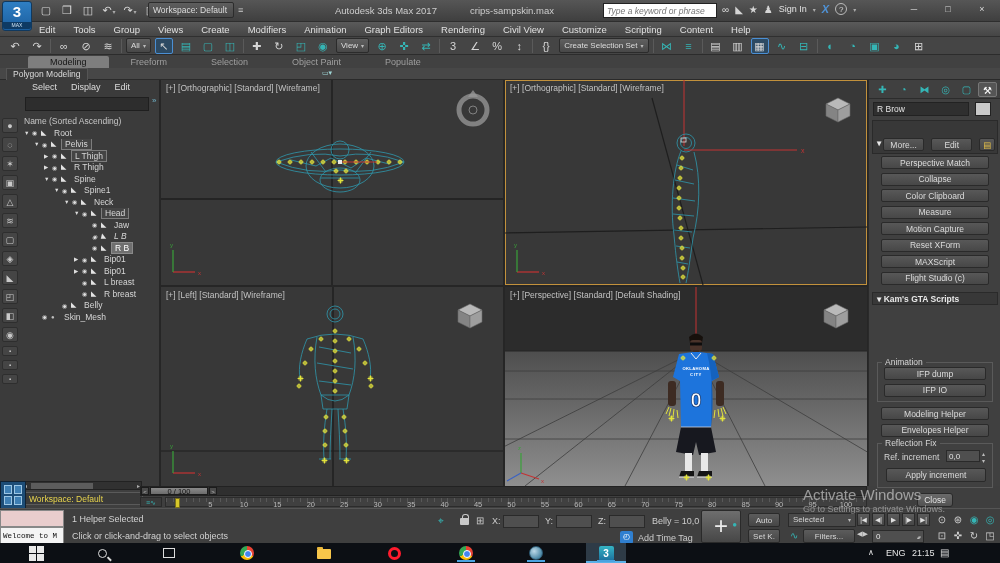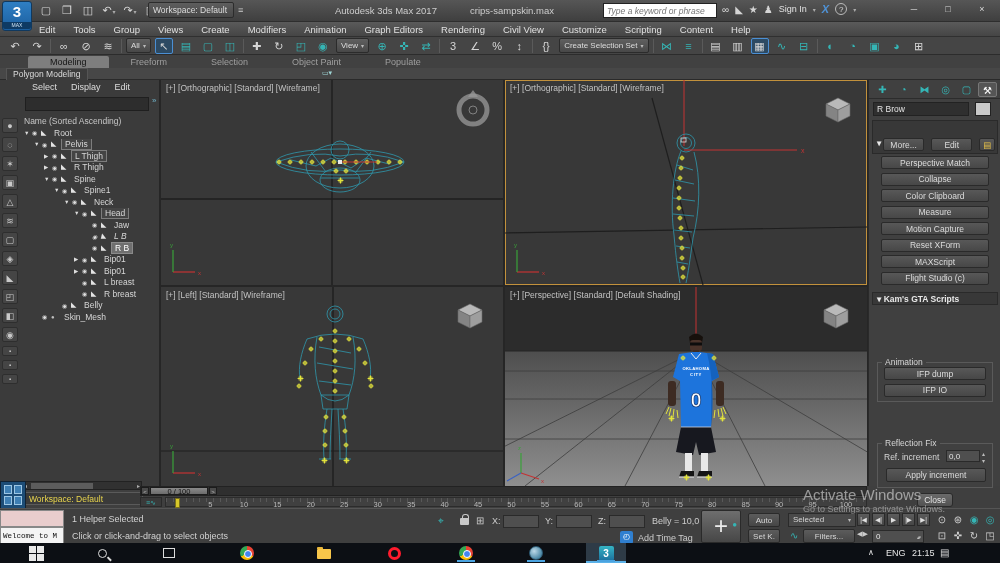--- a/index.html
+++ b/index.html
@@ -659,20 +659,24 @@
         <button style="display: block; width: 100%; height: 13px; margin-bottom: 3.5px; background: linear-gradient(rgb(88, 88, 88), rgb(71, 71, 71)); border: 1px solid rgb(42, 42, 42); border-radius: 2px; color: rgb(220, 220, 220); font-size: 8.5px;">Flight Studio (c)</button>
       </div>
     <div class="abs" style="left:3px;top:212px;width:126px;height:13px;background:#383838;border:1px solid #2a2a2a;font-weight:bold;color:#e8e8e8;font-size:8.5px;line-height:12px;padding:0 4px">▾ <span>Kam's GTA Scripts</span></div>
     <div class="abs" style="left:8px;top:282px;width:116px;height:40px;border:1px solid #5a5a5a">
       <span style="position:absolute;left:4px;top:-6px;background:#404040;padding:0 3px;font-size:8.5px;color:#d6d6d6">Animation</span>
       <div id="kamanim" style="position:absolute;left:6px;top:4px;width:102px">
           <button style="display: block; width: 100%; height: 13px; margin-bottom: 3.5px; background: linear-gradient(rgb(88, 88, 88), rgb(71, 71, 71)); border: 1px solid rgb(42, 42, 42); border-radius: 2px; color: rgb(220, 220, 220); font-size: 8.5px;">IFP dump</button>
           <button style="display: block; width: 100%; height: 13px; margin-bottom: 3.5px; background: linear-gradient(rgb(88, 88, 88), rgb(71, 71, 71)); border: 1px solid rgb(42, 42, 42); border-radius: 2px; color: rgb(220, 220, 220); font-size: 8.5px;">IFP IO</button>
         </div>
     </div>
+    <div class="abs" id="kammid" style="left:12px;top:327px;width:108px">
+        <button style="display: block; width: 100%; height: 13px; margin-bottom: 3.5px; background: linear-gradient(rgb(88, 88, 88), rgb(71, 71, 71)); border: 1px solid rgb(42, 42, 42); border-radius: 2px; color: rgb(220, 220, 220); font-size: 8.5px;">Modeling Helper</button>
+        <button style="display: block; width: 100%; height: 13px; margin-bottom: 3.5px; background: linear-gradient(rgb(88, 88, 88), rgb(71, 71, 71)); border: 1px solid rgb(42, 42, 42); border-radius: 2px; color: rgb(220, 220, 220); font-size: 8.5px;">Envelopes Helper</button>
+      </div>
     <div class="abs" style="left:8px;top:363px;width:116px;height:45px;border:1px solid #5a5a5a">
       <span style="position:absolute;left:4px;top:-6px;background:#404040;padding:0 3px;font-size:8.5px;color:#d6d6d6">Reflection Fix</span>
       <span style="position:absolute;left:6px;top:8px;font-size:8.5px;color:#d6d6d6">Ref. increment</span>
       <input style="position: absolute; left: 68px; top: 6px; width: 34px; height: 12px; background: rgb(79, 79, 79); border: 1px solid rgb(42, 42, 42); color: rgb(228, 228, 228); font-size: 8px; padding: 0px 2px;" value="0,0">
       <span style="position:absolute;left:104px;top:6px;font-size:6px;color:#bbb">▴<br>▾</span>
       <button style="position:absolute;left:8px;top:24px;width:100px;height:14px;background:linear-gradient(#585858,#474747);border:1px solid #2a2a2a;border-radius:2px;color:#dcdcdc;font-size:8.5px">Apply increment</button>
     </div>
     <button class="abs" style="left:48px;top:413px;width:36px;height:14px;background:linear-gradient(#6a6a6a,#525252);border:1px solid #2a2a2a;border-radius:3px;color:#e4e4e4;font-size:8.5px">Close</button>
   </div>
 

